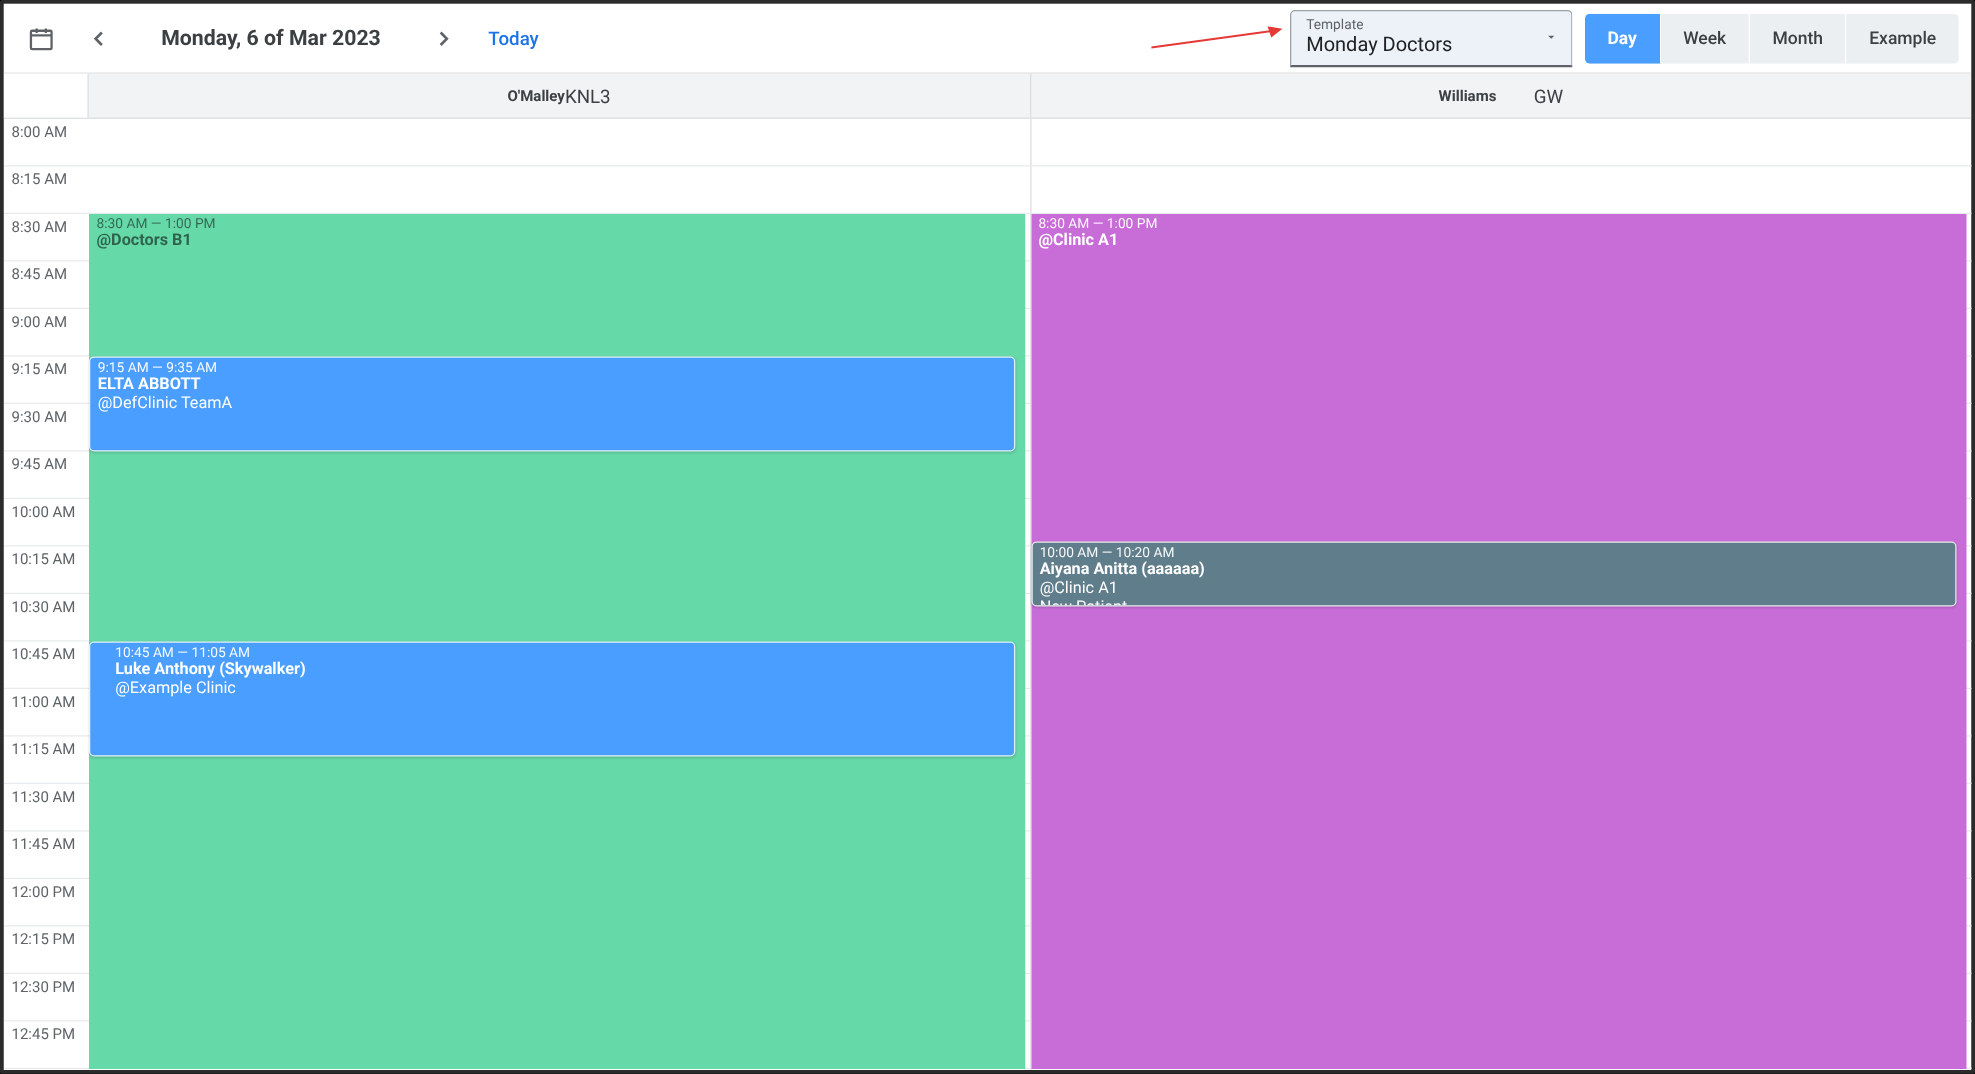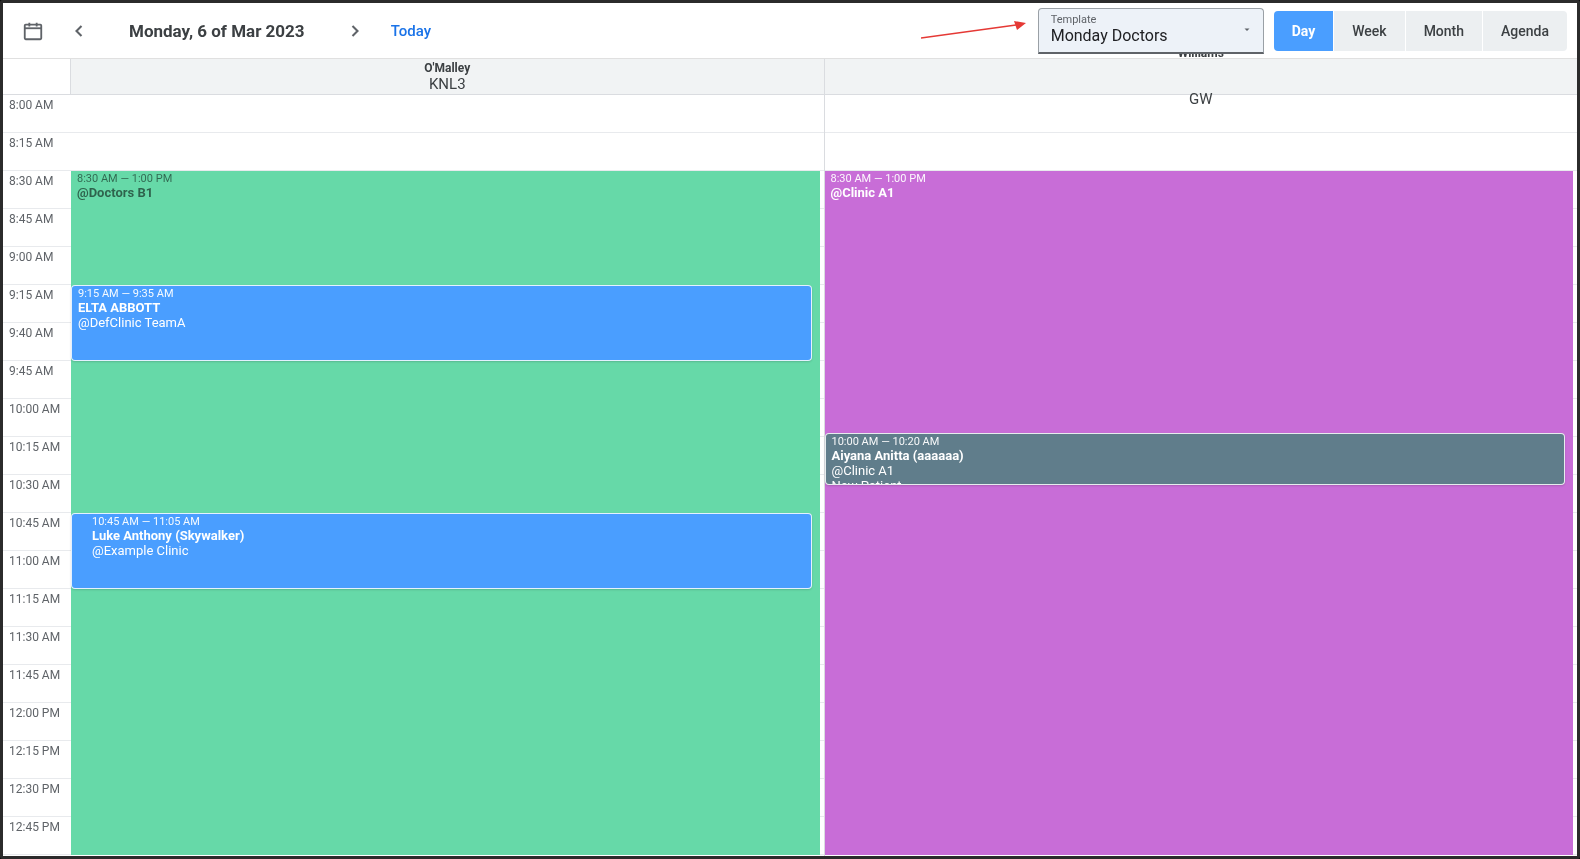--- a/index.html
+++ b/index.html
@@ -20,21 +20,21 @@
   
   .view-toggle { display:flex; border-radius:4px; overflow:hidden; }
   .vt-btn { padding:0 18px; height:40px; display:flex; align-items:center; font-size:14px; font-weight:500; cursor:pointer; background:#eceff1; color:#3c4043; border-right:1px solid #fff; }
   .vt-btn:last-child { border-right:none; }
   .vt-btn.active { background:#4a9eff; color:#fff; font-weight:700; }
   
   .arrow { position:absolute; top:18px; left:918px; width:105px; height:20px; pointer-events:none; z-index:20; }
   
   .col-headers { display:flex; height:36px; background:#f1f3f4; border-bottom:1px solid #dadce0; }
   .time-gutter-h { width:68px; background:#fff; border-right:1px solid #dadce0; }
-  .col-h { flex:1; display:flex; flex-direction:column; align-items:center; justify-content:center; font-size:12px; color:#3c4043; border-right:1px solid #dadce0; }
+  .col-h { flex:1; display:flex; flex-direction:row; align-items:center; justify-content:center; font-size:12px; color:#3c4043; border-right:1px solid #dadce0; }
   .col-h:last-child { border-right:none;gap:30px; }
   .col-h .n1 { font-weight:700; }
   .col-h .n2 { font-size:15px; }
   
   .scroll { position:relative; height:calc(100% - 54px - 36px); overflow-y:scroll; overflow-x:hidden; }
   .grid { position:relative; display:flex; }
   .time-col { width:68px; background:#fff; }
   .time-slot { height:38px; border-bottom:1px solid #e8eaed; font-size:12px; color:#5f6368; padding:3px 6px 0 6px; text-align:left; }
   .cols { flex:1; display:flex; position:relative; }
   .cal-col { flex:1; position:relative; border-right:1px solid #dadce0; }
@@ -91,21 +91,21 @@
       <span class="template-caret">
         <svg width="12" height="12" viewBox="0 0 24 24" fill="#5f6368">
             <path d="M7 10l5 5 5-5z"></path>
           </svg>
       </span>
     </div>
     <div class="view-toggle">
       <div class="vt-btn active">Day</div>
       <div class="vt-btn">Week</div>
       <div class="vt-btn">Month</div>
-      <div class="vt-btn">Agenda</div>
+      <div class="vt-btn">Example</div>
     </div>
   </div>
 
   <svg class="arrow" viewBox="0 0 105 20">
     <line x1="0" y1="17" x2="95" y2="4" stroke="#e53935" stroke-width="1.5"></line>
     <polygon points="105,2 93,0 96,9" fill="#e53935"></polygon>
   </svg>
 
   <div class="col-headers">
     <div class="time-gutter-h"></div>
@@ -121,21 +121,21 @@
 
   <div class="scroll">
     <div class="grid">
       <div class="time-col" id="time-col">
           <div class="time-slot">8:00 AM</div>
           <div class="time-slot">8:15 AM</div>
           <div class="time-slot">8:30 AM</div>
           <div class="time-slot">8:45 AM</div>
           <div class="time-slot">9:00 AM</div>
           <div class="time-slot">9:15 AM</div>
-          <div class="time-slot">9:40 AM</div>
+          <div class="time-slot">9:30 AM</div>
           <div class="time-slot">9:45 AM</div>
           <div class="time-slot">10:00 AM</div>
           <div class="time-slot">10:15 AM</div>
           <div class="time-slot">10:30 AM</div>
           <div class="time-slot">10:45 AM</div>
           <div class="time-slot">11:00 AM</div>
           <div class="time-slot">11:15 AM</div>
           <div class="time-slot">11:30 AM</div>
           <div class="time-slot">11:45 AM</div>
           <div class="time-slot">12:00 PM</div>
@@ -169,21 +169,21 @@
             <div class="row-line"></div>
             <div class="event bg ev-green" style="top: 76px; height: 684px;">
               <div class="t">8:30 AM — 1:00 PM</div>
               <div class="bold">@Doctors B1</div>
             </div>
             <div class="event fg ev-blue" style="top: 190px; height: 76px;">
               <div class="t">9:15 AM — 9:35 AM</div>
               <div class="bold">ELTA ABBOTT</div>
               <div>@DefClinic TeamA</div>
             </div>
-            <div class="event fg ev-blue" style="top: 418px; height: 76px; padding-left: 20px;">
+            <div class="event fg ev-blue" style="top: 418px; height: 92px; padding-left: 20px;">
               <div class="t">10:45 AM — 11:05 AM</div>
               <div class="bold">Luke Anthony (Skywalker)</div>
               <div>@Example Clinic</div>
             </div>
           </div>
         <div class="cal-col" id="col1">
             <div class="row-line"></div>
             <div class="row-line"></div>
             <div class="row-line"></div>
             <div class="row-line"></div>

